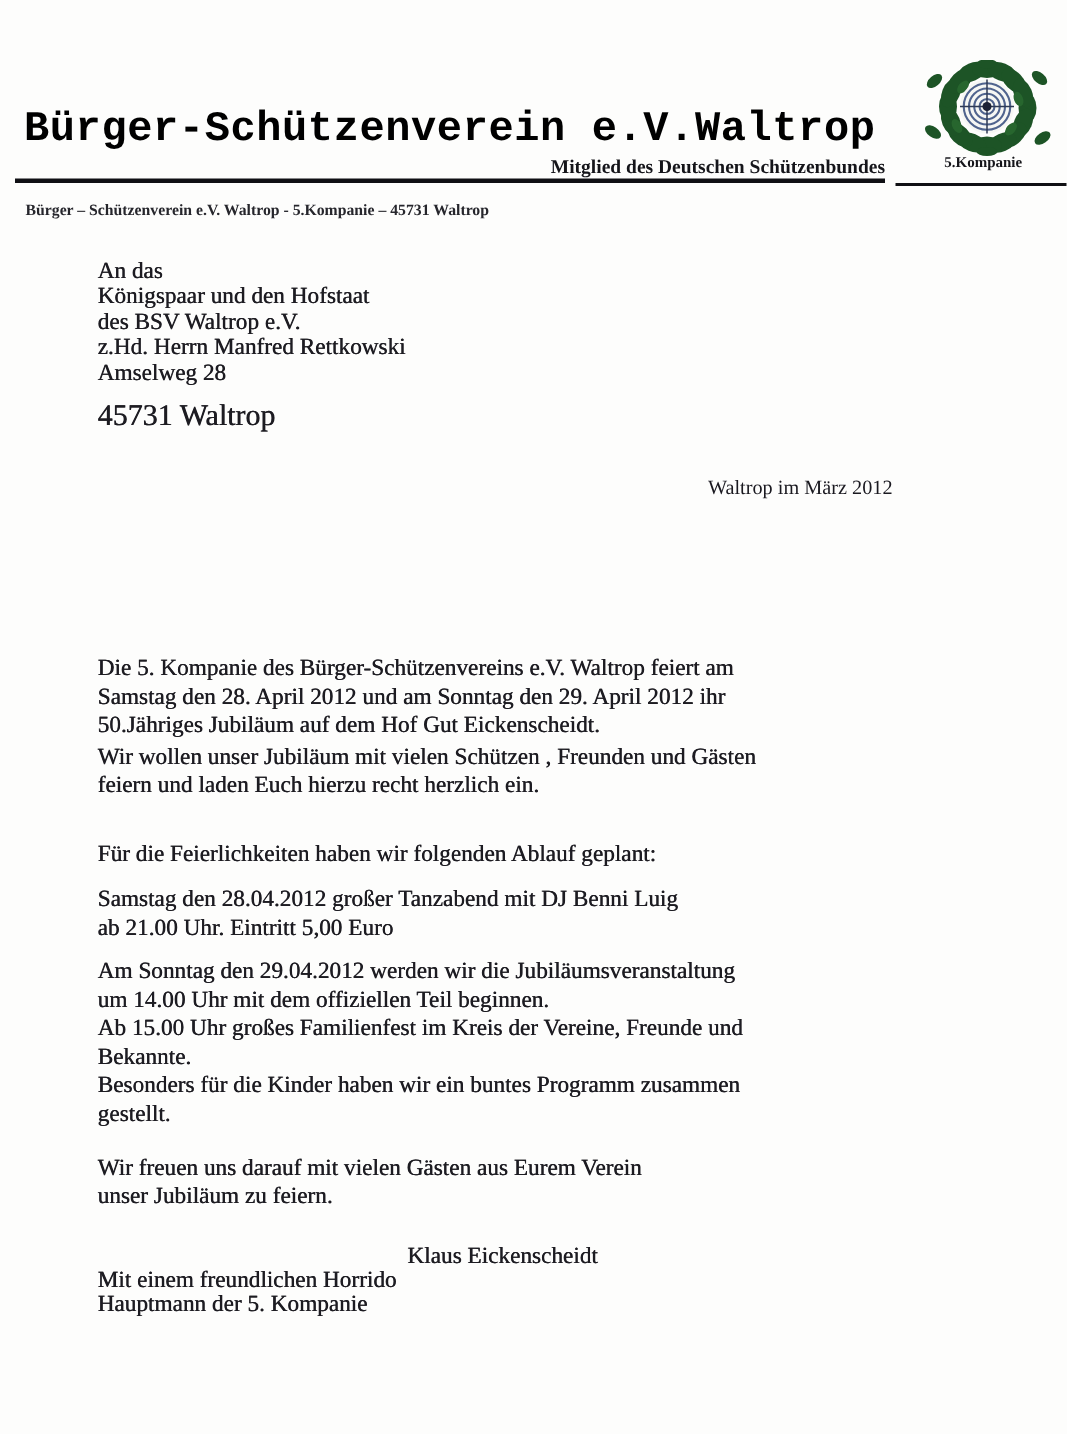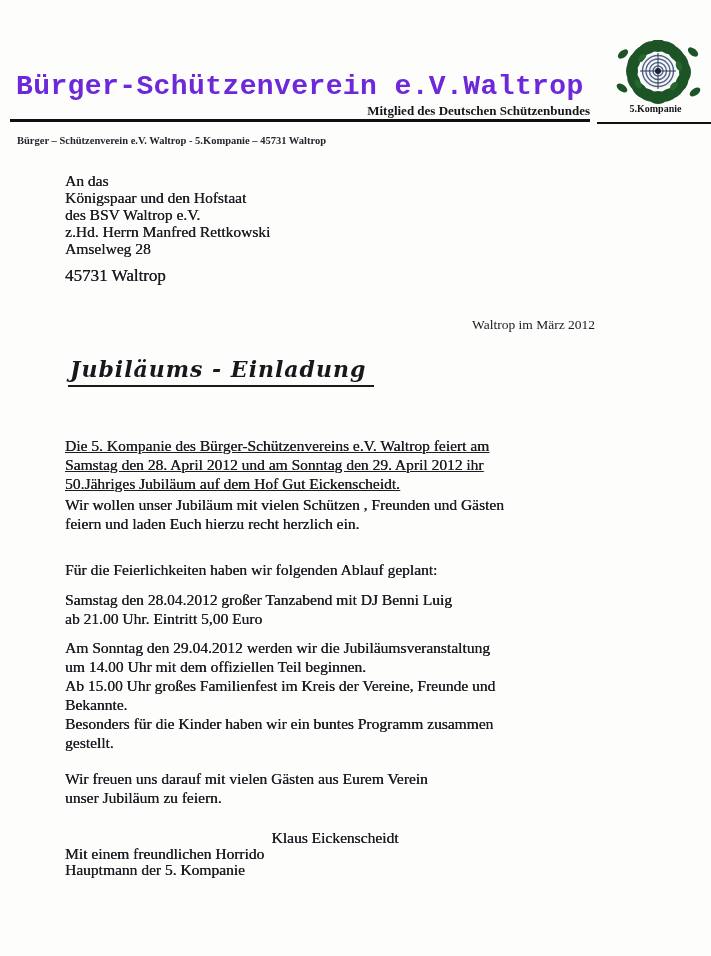--- a/index.html
+++ b/index.html
@@ -11,21 +11,21 @@
     position:relative;
     overflow:hidden;
   }
   .page{position:absolute;inset:0;}
 
   
   .club-title{
     position:absolute;left:16px;top:71px;
     font-family:"Liberation Mono", monospace;
     font-weight:bold;font-size:28px;letter-spacing:0.4px;
-    color:#6d28d9;white-space:nowrap;
+    color:#000000;white-space:nowrap;
   }
   .subtitle{
     position:absolute;left:10px;top:103px;width:580px;
     text-align:right;font-weight:bold;font-size:13px;color:#15151a;
   }
   .kompanie-label{
     position:absolute;left:600px;top:103px;width:111px;
     text-align:center;font-weight:bold;font-size:10px;color:#15151a;
   }
   .main-rule{
@@ -46,41 +46,41 @@
 
   
   .preline{white-space:pre-line;}
   .recipient-address{
     position:absolute;left:65px;top:172px;
     font-size:15.5px;line-height:17px;
     text-shadow:0.3px 0 0 currentColor;
   }
   .recipient-city{
     position:absolute;left:65px;top:266px;
-    font-size:17px;text-shadow:0.3px 0 0 currentColor;
+    font-size:20px;text-shadow:0.3px 0 0 currentColor;
   }
   .dateline{
     position:absolute;left:472px;top:317px;
     font-weight:normal;font-size:13.5px;color:#1a1920;
   }
   .subject{
     position:absolute;left:68px;top:356px;
     font-family:"DejaVu Serif", serif;
     font-style:italic;font-weight:bold;font-size:22px;
     letter-spacing:1px;color:#17171c;
     padding:0 8px 3px 2px;
     border-bottom:2.5px solid #1a1a1e;
     display:inline-block;white-space:nowrap;
   }
   .para{
     position:absolute;left:65px;width:540px;
     font-size:15.5px;line-height:19px;
     text-shadow:0.3px 0 0 currentColor;
   }
-  .p1{top:436px;text-decoration:underline;}
+  .p1{top:436px;}
   .p2{top:495px;}
   .p3{top:560px;}
   .p4{top:590px;}
   .p5{top:638px;}
   .p6{top:769px;}
   .sig1{top:844px;}
   .sig2{top:828px;text-align:center;}
   .sig3{top:860px;}
 </style>
 </head>
@@ -143,21 +143,20 @@
 
   <div class="recipient-address preline">An das
 Königspaar und den Hofstaat
 des BSV Waltrop e.V.
 z.Hd. Herrn Manfred Rettkowski
 Amselweg  28</div>
   <div class="recipient-city">45731 Waltrop</div>
 
   <div class="dateline">Waltrop im März 2012</div>
 
-  <div class="subject">Jubiläums - Einladung</div>
 
   <div class="para p1 preline">Die 5. Kompanie des Bürger-Schützenvereins e.V. Waltrop feiert am
 Samstag den 28. April 2012 und am Sonntag den 29. April 2012 ihr
 50.Jähriges Jubiläum auf dem Hof Gut Eickenscheidt.</div>
   <div class="para p2 preline">Wir wollen unser Jubiläum mit vielen Schützen , Freunden und Gästen
 feiern und laden Euch hierzu recht herzlich ein.</div>
   <div class="para p3 preline">Für die Feierlichkeiten haben wir folgenden Ablauf geplant:</div>
   <div class="para p4 preline">Samstag den 28.04.2012 großer Tanzabend mit DJ Benni Luig
 ab 21.00 Uhr. Eintritt 5,00 Euro</div>
   <div class="para p5 preline">Am Sonntag den 29.04.2012 werden wir die Jubiläumsveranstaltung

